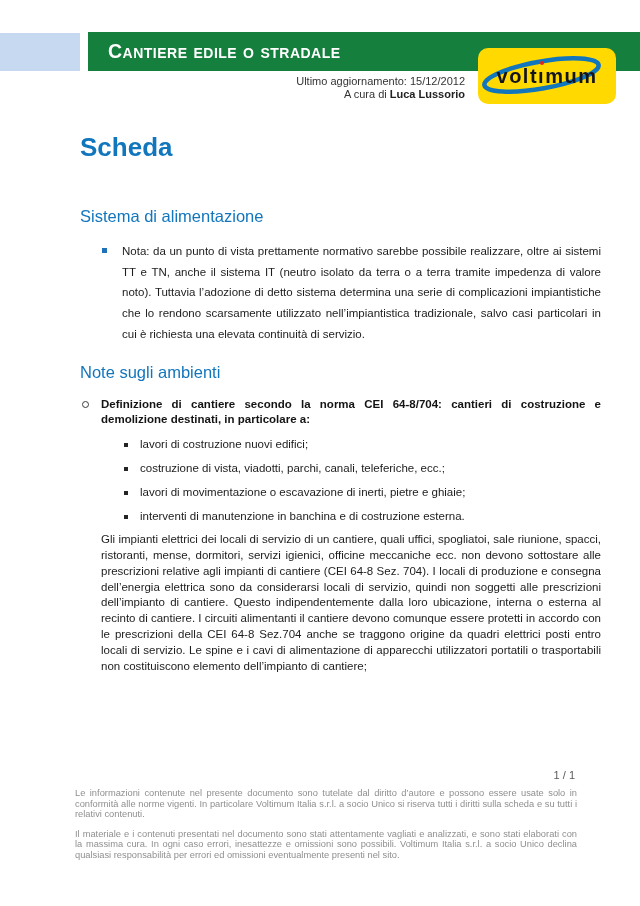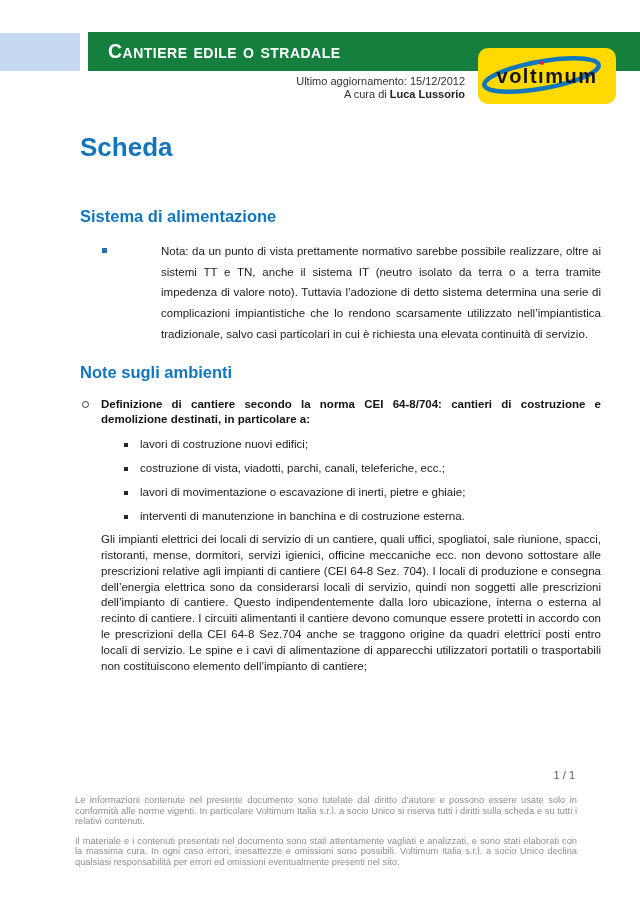--- a/index.html
+++ b/index.html
@@ -55,26 +55,26 @@
 
   
   .content {
     position:absolute; left:80px; top:133px; width:521px;
     font-size:11.5px; line-height:15.8px;
   }
   .h-scheda {
     margin:0; font-size:26px; line-height:28px; font-weight:bold; color:#1276BD;
   }
   .h-section {
-    margin:0; font-size:16.5px; line-height:22px; font-weight:bold; color:#1276BD;
+    margin:0; font-size:16.5px; line-height:22px; font-weight:normal; color:#1276BD;
   }
   .h-sec1 { margin-top:44px; }
   .p-plain { margin:12px 0 0 0; }
 
-  .note-row { display:flex; margin-top:14px;gap:39px; }
+  .note-row { display:flex; margin-top:14px; }
   .note-bullet { flex:0 0 auto; width:5px; height:5px; background:#1F72B8; margin:7px 0 0 22px; }
   .note-text { margin-left:15px; width:479px; text-align:justify; line-height:20.7px; }
 
   .h-sec2 { margin-top:16px; }
 
   .def-row { display:flex; margin-top:14px; }
   .def-bullet { flex:0 0 auto; width:5px; height:5px; border:1px solid #3c3c3c; border-radius:50%; margin:4px 0 0 2px; }
   .def-text { margin-left:12px; width:500px; font-weight:bold; text-align:justify; color:#141414; }
 
   .sub-list { margin-top:9px; }
@@ -84,21 +84,21 @@
 
   .long-para { margin:4px 0 0 21px; width:500px; text-align:justify; }
 
   
   .footer {
     position:absolute; left:75px; top:769px; width:502px;
     color:#8f8f8f; font-size:9.3px; line-height:10.6px;
   }
   .page-num {
     text-align:right; font-size:11px; line-height:12px; color:#5a5a5a;
-    margin:0 2px 14px 0;
+    margin:0 2px 7px 0;
   }
   .disc { margin:0; text-align:justify; }
   .disc + .disc { margin-top:9px; }
 </style>
 </head>
 <body>
 
 <div class="page">
 
   <div class="side-block"></div>

